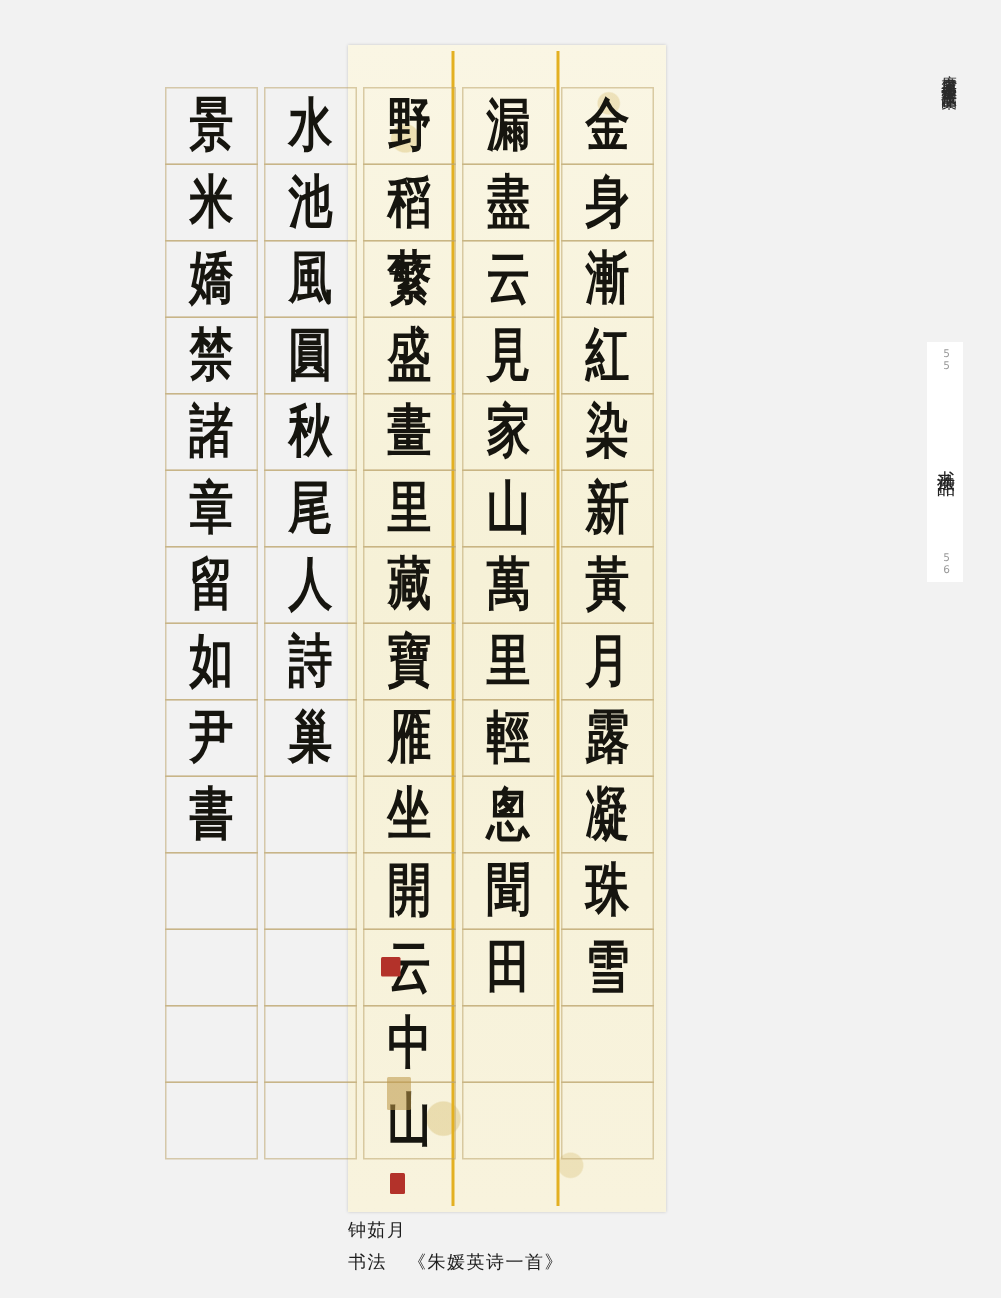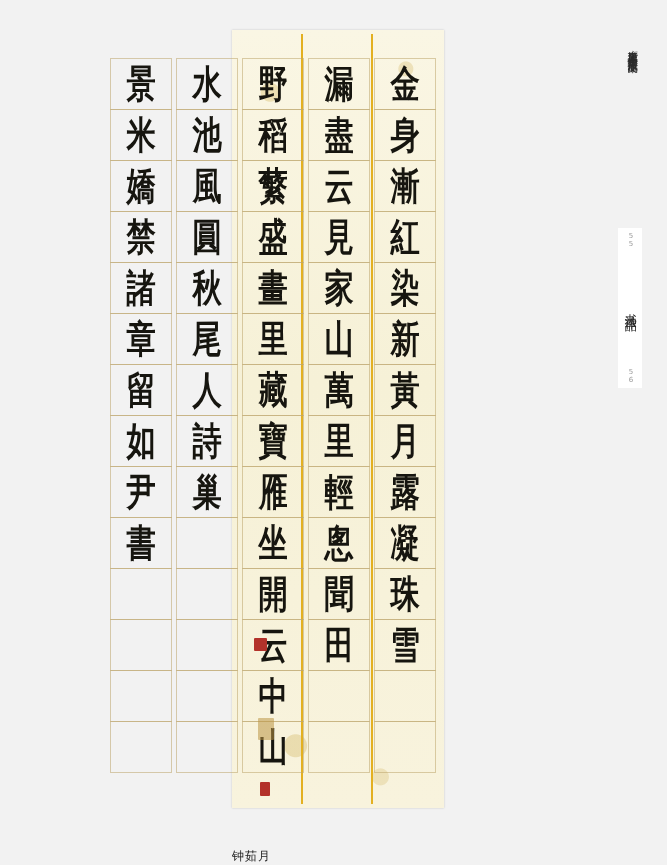--- a/index.html
+++ b/index.html
@@ -152,21 +152,21 @@
 
   
   .caption {
     position: absolute;
     left: 232px;
     font-size: 12px;
     color: #1d1d1d;
     letter-spacing: 1px;
     font-family: "DejaVu Sans", "Liberation Sans", sans-serif;
   }
-  .caption.line1 { top: 812px; margin-top: 36px; }
+  .caption.line1 { top: 812px; }
   .caption.line2 { top: 833px; }
   .caption .kind { margin-right: 14px; }
 </style>
 </head>
 <body>
 
 <div class="page">
 
   <div class="artwork-wrap">
     <div class="paper-texture"></div>
@@ -388,14 +388,17 @@
     <span class="hand-title">廣東省第二屆女子書法展作品集</span>
   </div>
 
   <div class="side-label-box">
     <span class="side-label">书法作品</span>
   </div>
   <span class="side-label-small top">55</span>
   <span class="side-label-small bottom">56</span>
 
   <div class="caption line1">钟茹月</div>
+  <div class="caption line2">
+    <span class="kind">书法</span><span>《朱媛英诗一首》</span>
+  </div>
 
 </div>
 
 </body></html>

